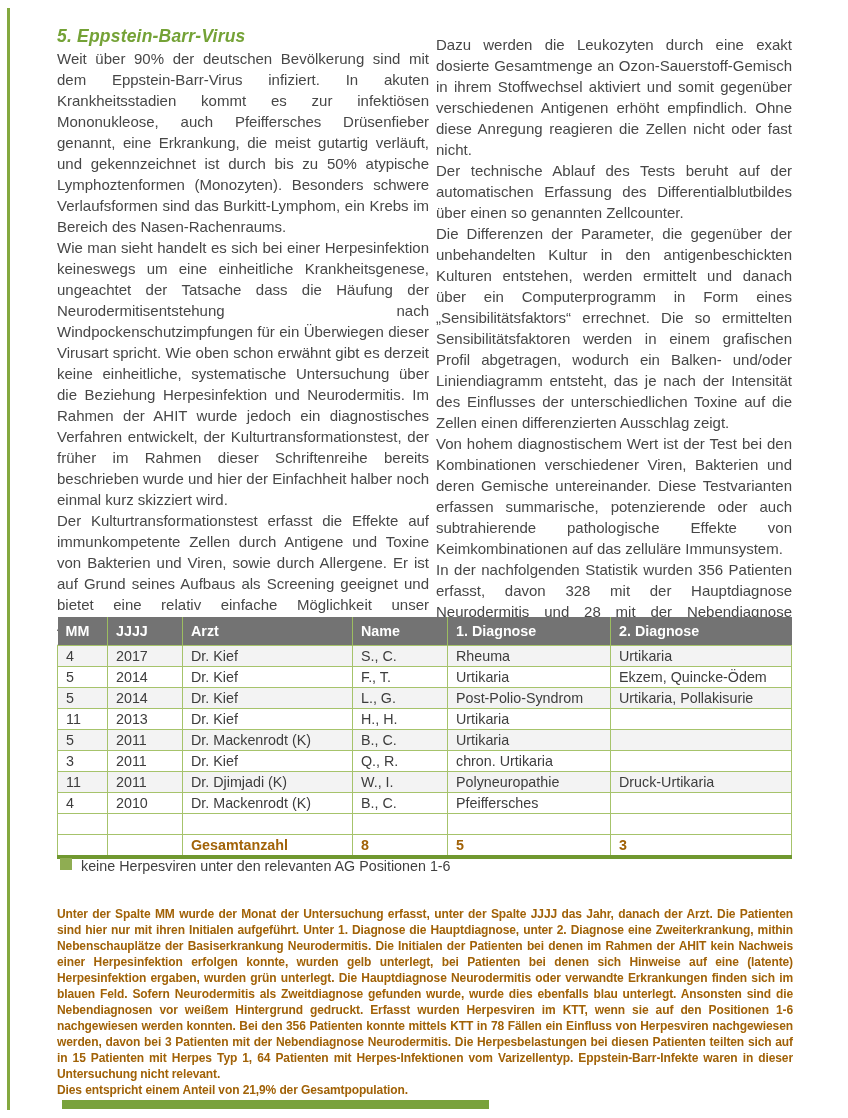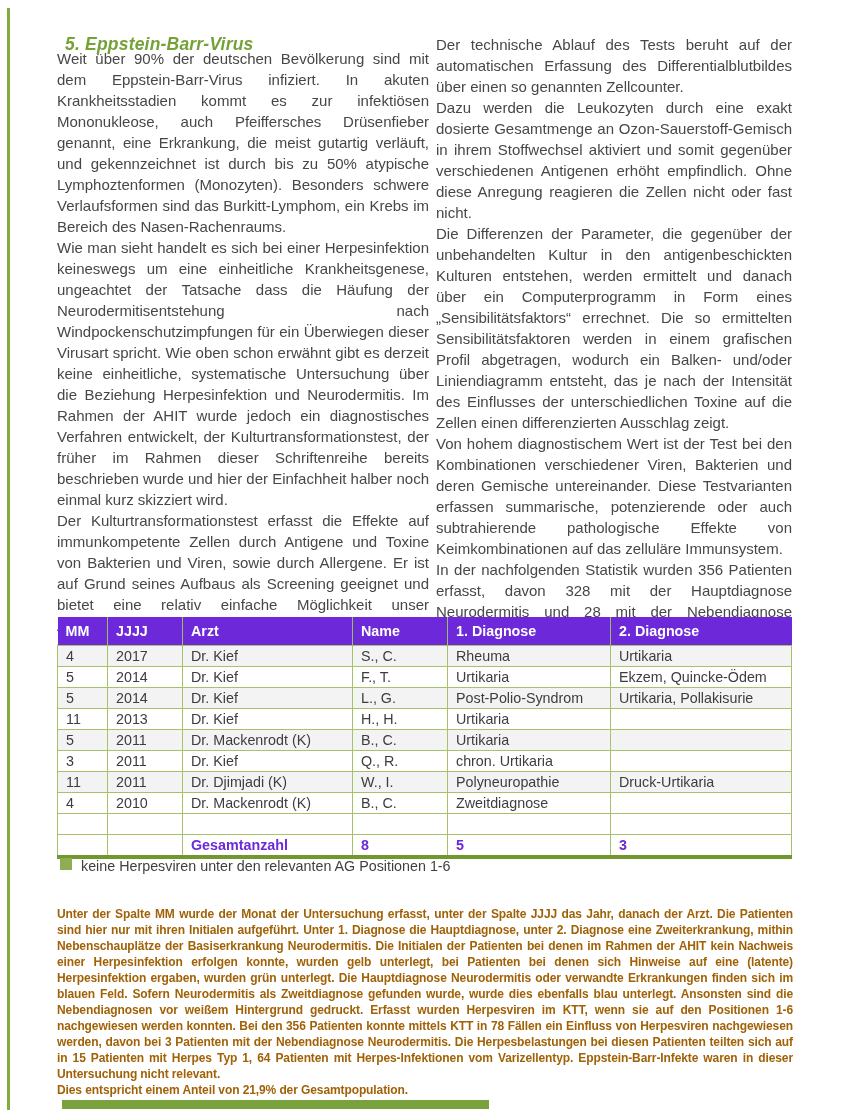--- a/index.html
+++ b/index.html
@@ -4,47 +4,47 @@
 <style>
   html,body{margin:0;padding:0;}
   body{
     width:848px;height:1118px;position:relative;background:#ffffff;
     font-family:"Liberation Sans","DejaVu Sans",sans-serif;
     color:#434343;overflow:hidden;
   }
   .left-rule{position:absolute;left:7px;top:8px;width:3px;height:1102px;background:#84a93f;}
   .bottom-bar{position:absolute;left:62px;top:1100px;width:427px;height:9px;background:#79a23c;}
   .title{
-    position:absolute;left:57px;top:26px;margin:8px;
+    position:absolute;left:57px;top:26px;margin:0;
     font-size:17.5px;font-weight:700;font-style:italic;color:#74a236;letter-spacing:.2px;
   }
   .col{position:absolute;text-align:justify;font-size:15px;line-height:21px;color:#474747;}
   .col p{margin:0;}
   .col-left{left:57px;top:48px;width:372px;}
   .col-right{left:436px;top:34px;width:356px;}
 
   table.patients{
     position:absolute;left:57px;top:617px;width:734px;
     border-collapse:collapse;table-layout:fixed;
   }
   table.patients th{
-    background:#6d28d9;color:#ffffff;font-size:14.3px;font-weight:700;
+    background:#737373;color:#ffffff;font-size:14.3px;font-weight:700;
     text-align:left;padding:3px 8px;height:22px;border-left:1px solid #9cbd60;
   }
   table.patients th:first-child{border-left:none;}
   table.patients td{
     border:1px solid #a6c36b;font-size:14.3px;color:#3d3d3d;
     height:20px;padding:0 8px;white-space:nowrap;overflow:hidden;background:#ffffff;
   }
   tr.odd td{background:#f3f3f3;}
   td.bg-green{background:#dce6c3;}
   td.bg-tan{background:#d8c9b2;}
   td.bg-blue{background:#d9e7f3;}
   td.bg-palegreen{background:#e0e9cf;}
-  tr.total td{font-weight:700;color:#6d28d9;border-bottom:4px solid #70982f;}
+  tr.total td{font-weight:700;color:#a16207;border-bottom:4px solid #70982f;}
 
   .legend{position:absolute;left:60px;top:858px;font-size:14.3px;color:#3f3f3f;}
   .legend-item{display:flex;align-items:flex-start;margin-bottom:5px;}
   .swatch{width:12px;height:12px;display:inline-block;margin-right:9px;flex:0 0 auto;}
   .swatch.green{background:#8fad52;}
   .swatch.tan{background:#c8bca9;}
 
   .footnote{
     position:absolute;left:57px;top:906px;width:736px;
     font-size:12px;font-weight:700;color:#a16207;line-height:16px;
@@ -60,22 +60,22 @@
 
 <h1 class="title">5. Eppstein-Barr-Virus</h1>
 
 <div class="col col-left">
   <p>Weit über 90% der deutschen Bevölkerung sind mit dem Eppstein-Barr-Virus infiziert. In akuten Krankheitsstadien kommt es zur infektiösen Mononukleose, auch Pfeiffersches Drüsenfieber genannt, eine Erkrankung, die meist gutartig verläuft, und gekennzeichnet ist durch bis zu 50% atypische Lymphoztenformen (Monozyten). Besonders schwere Verlaufsformen sind das Burkitt-Lymphom, ein Krebs im Bereich des Nasen-Rachenraums.</p>
   <p>Wie man sieht handelt es sich bei einer Herpesinfektion keineswegs um eine einheitliche Krankheitsgenese, ungeachtet der Tatsache dass die Häufung der Neurodermitisentstehung nach Windpockenschutzimpfungen für ein Überwiegen dieser Virusart spricht. Wie oben schon erwähnt gibt es derzeit keine einheitliche, systematische Untersuchung über die Beziehung Herpesinfektion und Neurodermitis. Im Rahmen der AHIT wurde jedoch ein diagnostisches Verfahren entwickelt, der Kulturtransformationstest, der früher im Rahmen dieser Schriftenreihe bereits beschrieben wurde und hier der Einfachheit halber noch einmal kurz skizziert wird.</p>
   <p>Der Kulturtransformationstest erfasst die Effekte auf immunkompetente Zellen durch Antigene und Toxine von Bakterien und Viren, sowie durch Allergene. Er ist auf Grund seines Aufbaus als Screening geeignet und bietet eine relativ einfache Möglichkeit unser Abwehrsystem auf die Sensibilität gegenüber Antigenen zu testen.</p>
 </div>
 
 <div class="col col-right">
+  <p>Dazu werden die Leukozyten durch eine exakt dosierte Gesamtmenge an Ozon-Sauerstoff-Gemisch in ihrem Stoffwechsel aktiviert und somit gegenüber verschiedenen Antigenen erhöht empfindlich. Ohne diese Anregung reagieren die Zellen nicht oder fast nicht.</p>
   <p>Der technische Ablauf des Tests beruht auf der automatischen Erfassung des Differentialblutbildes über einen so genannten Zellcounter.</p>
-  <p>Dazu werden die Leukozyten durch eine exakt dosierte Gesamtmenge an Ozon-Sauerstoff-Gemisch in ihrem Stoffwechsel aktiviert und somit gegenüber verschiedenen Antigenen erhöht empfindlich. Ohne diese Anregung reagieren die Zellen nicht oder fast nicht.</p>
   <p>Die Differenzen der Parameter, die gegenüber der unbehandelten Kultur in den antigenbeschickten Kulturen entstehen, werden ermittelt und danach über ein Computerprogramm in Form eines „Sensibilitätsfaktors“ errechnet. Die so ermittelten Sensibilitätsfaktoren werden in einem grafischen Profil abgetragen, wodurch ein Balken- und/oder Liniendiagramm entsteht, das je nach der Intensität des Einflusses der unterschiedlichen Toxine auf die Zellen einen differenzierten Ausschlag zeigt.</p>
   <p>Von hohem diagnostischem Wert ist der Test bei den Kombinationen verschiedener Viren, Bakterien und deren Gemische untereinander. Diese Testvarianten erfassen summarische, potenzierende oder auch subtrahierende pathologische Effekte von Keimkombinationen auf das zelluläre Immunsystem.</p>
   <p>In der nachfolgenden Statistik wurden 356 Patienten erfasst, davon 328 mit der Hauptdiagnose Neurodermitis und 28 mit der Nebendiagnose Neurodermitis. Zur Veranschaulichung der Statistik sei ein Ausschnitt aus dieser Studie angeführt.</p>
 </div>
 
 <table class="patients">
   <colgroup>
     <col style="width:50px">
       <col style="width:75px">
       <col style="width:170px">
@@ -148,21 +148,21 @@
         <td>Dr. Djimjadi (K)</td>
         <td class="bg-green">W., I.</td>
         <td>Polyneuropathie</td>
         <td class="bg-blue">Druck-Urtikaria</td>
       </tr>
       <tr class="data">
         <td>4</td>
         <td>2010</td>
         <td>Dr. Mackenrodt (K)</td>
         <td class="bg-green">B., C.</td>
-        <td class="bg-blue">Zweitdiagnose</td>
+        <td class="bg-blue">Pfeiffersches</td>
         <td></td>
       </tr>
       <tr class="empty">
         <td></td>
         <td></td>
         <td></td>
         <td></td>
         <td></td>
         <td></td>
       </tr>

